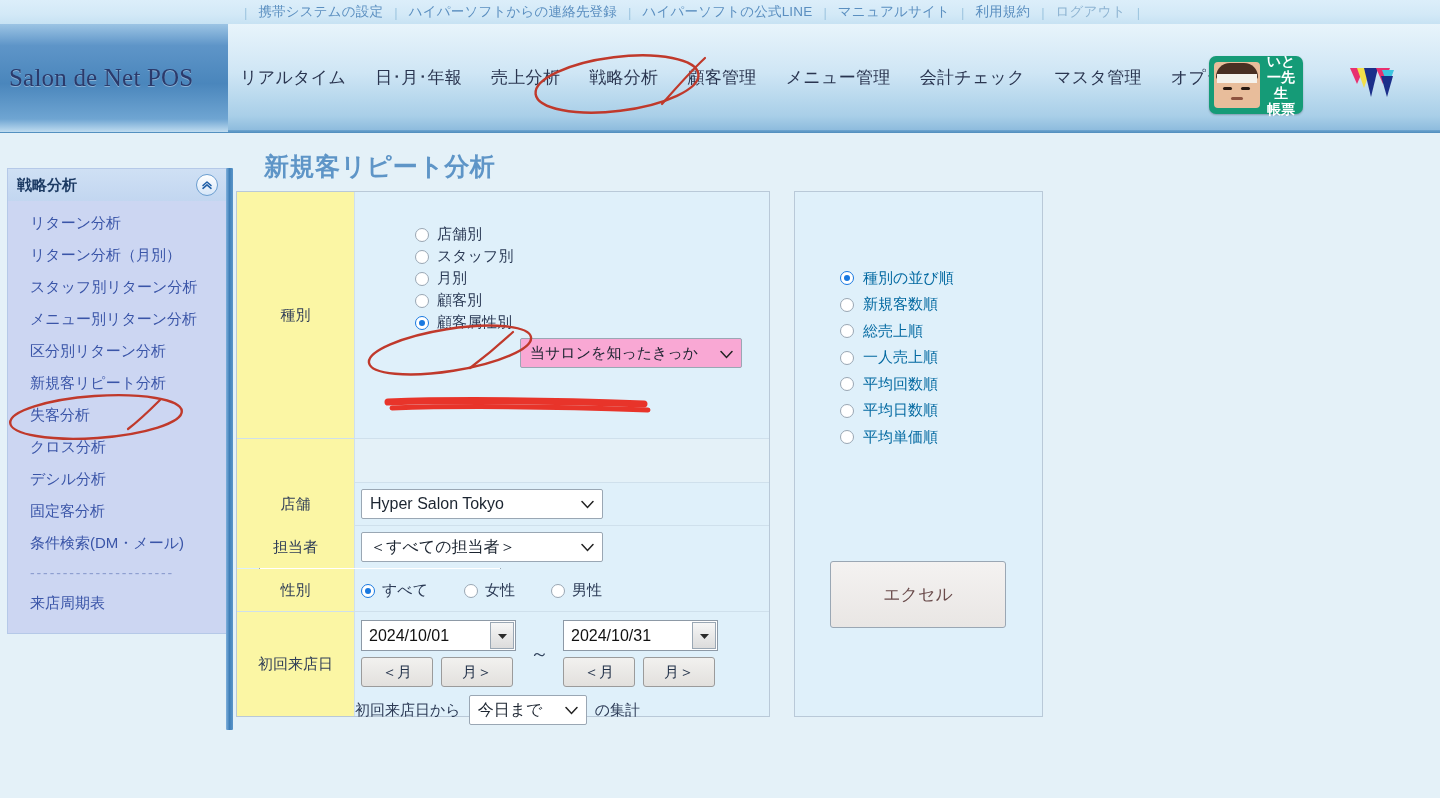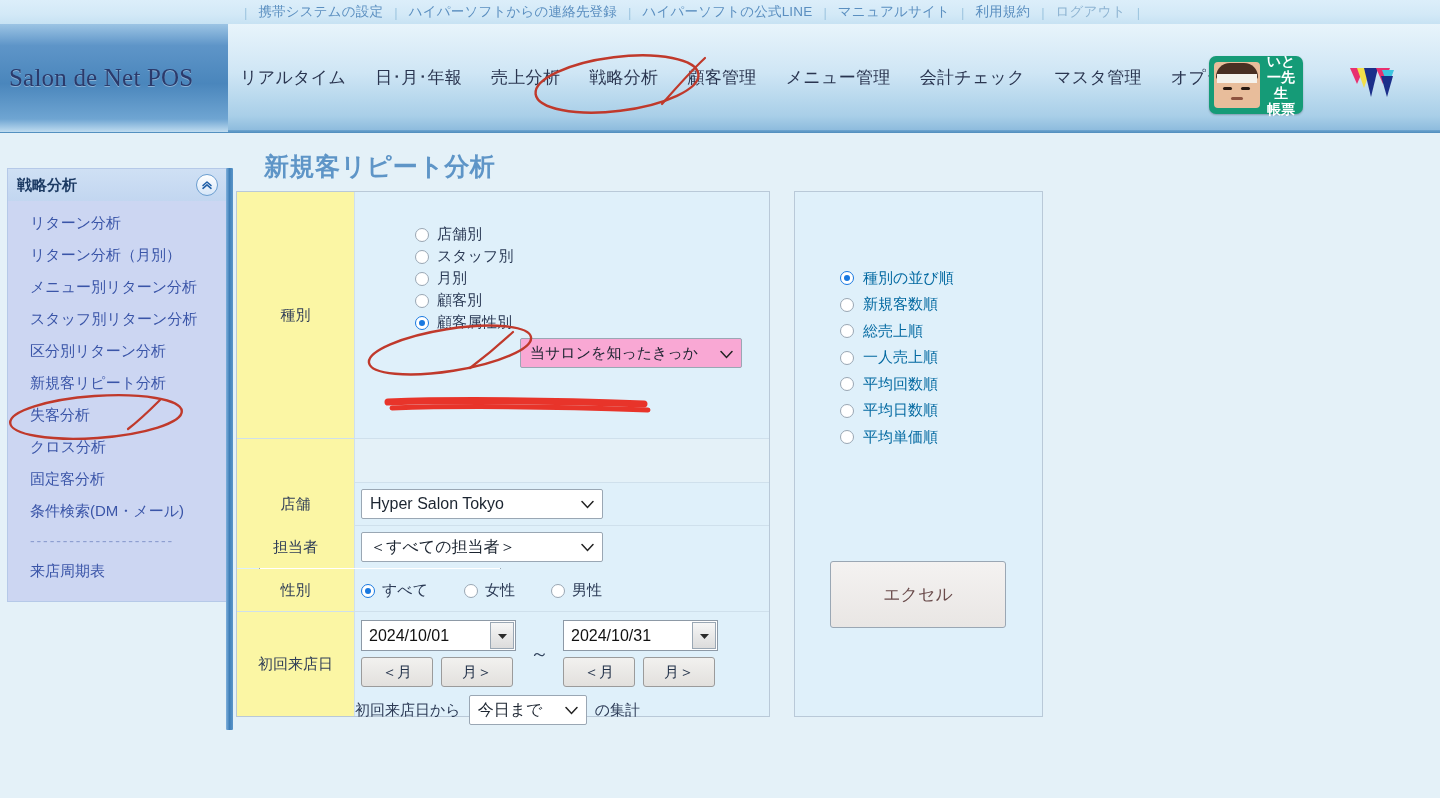--- a/index.html
+++ b/index.html
@@ -289,26 +289,27 @@
       <span class="collapse-btn">
         <svg width="12" height="12" viewBox="0 0 12 12">
           <path d="M2 6.5 L6 3 L10 6.5" fill="none" stroke="#1f5fa8" stroke-width="1.6" stroke-linecap="round" stroke-linejoin="round"></path>
           <path d="M2 9.3 L6 5.8 L10 9.3" fill="none" stroke="#1f5fa8" stroke-width="1.6" stroke-linecap="round" stroke-linejoin="round"></path>
         </svg>
       </span>
     </div>
     <div class="side-body">
       <div class="side-item">リターン分析</div>
       <div class="side-item">リターン分析（月別）</div>
+      <div class="side-item">スタッフ別リターン分析</div>
       <div class="side-item">メニュー別リターン分析</div>
-      <div class="side-item">スタッフ別リターン分析</div>
       <div class="side-item">区分別リターン分析</div>
       <div class="side-item">新規客リピート分析</div>
       <div class="side-item">失客分析</div>
       <div class="side-item">クロス分析</div>
+      <div class="side-item">デシル分析</div>
       <div class="side-item">固定客分析</div>
       <div class="side-item">条件検索(DM・メール)</div>
       <div class="side-divider">- - - - - - - - - - - - - - - - - - - - - -</div>
       <div class="side-item">来店周期表</div>
     </div>
   </div>
   <div class="side-rail"></div>
 
   <div class="page-title">新規客リピート分析</div>
 

